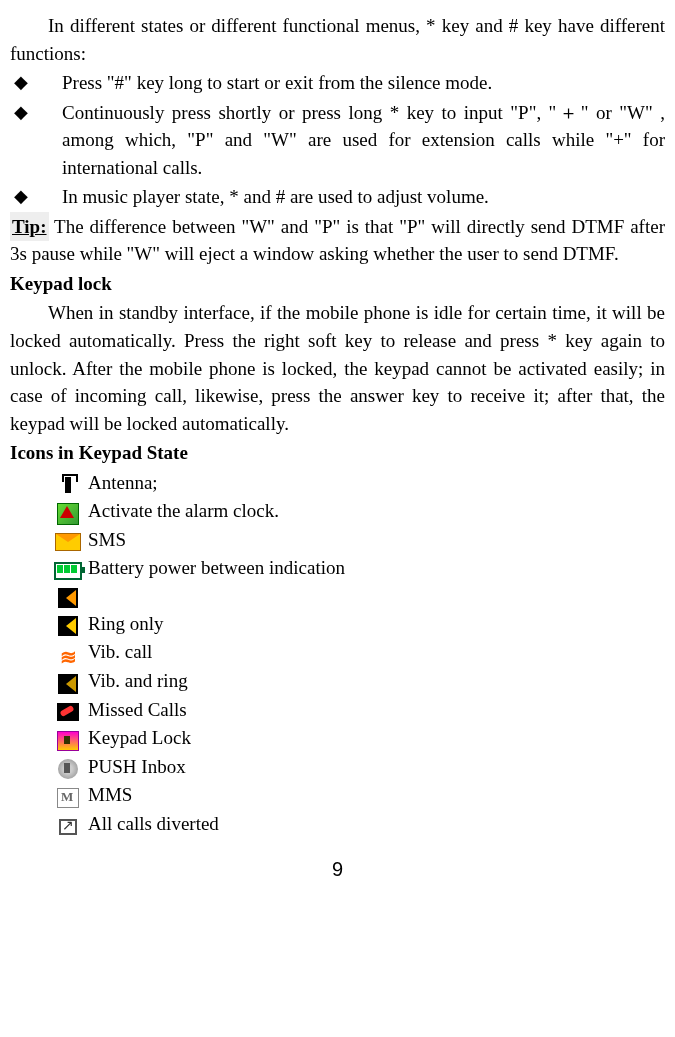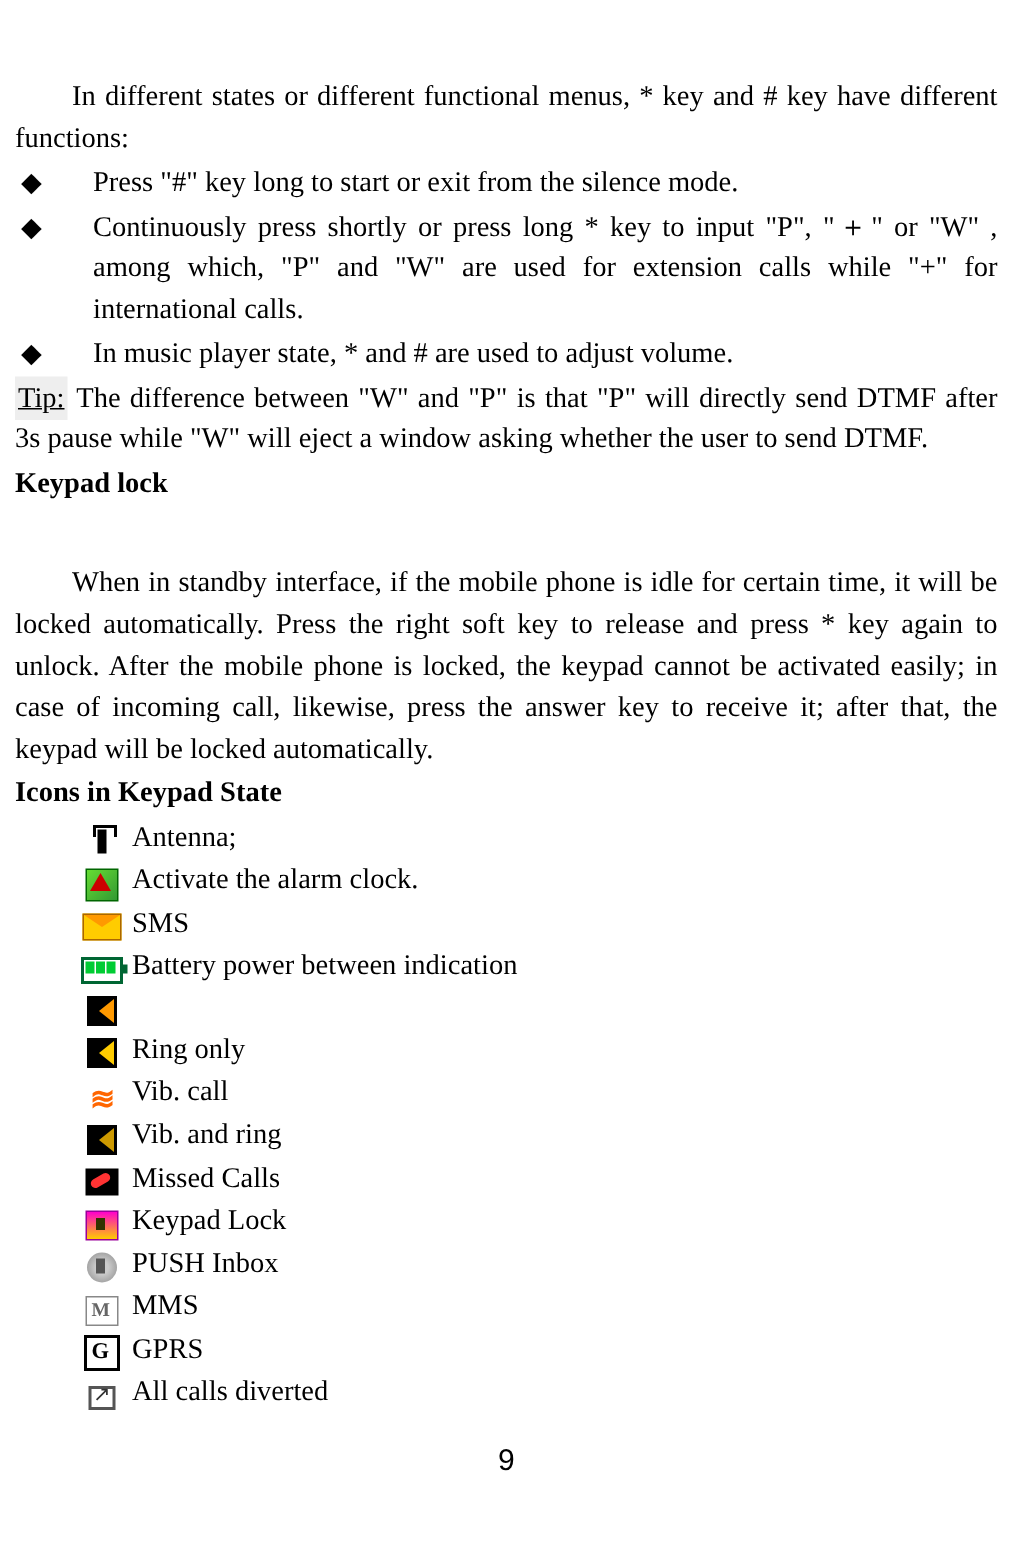--- a/index.html
+++ b/index.html
@@ -9,21 +9,21 @@
     font-size: 19px;
     line-height: 1.45;
     color: #000;
     width: 675px;
     box-sizing: border-box;
   }
   .para {
     text-align: justify;
     margin: 0 0 2px 0;
   }
-  .indent { text-indent: 2em; margin-top: 39px; }
+  .indent { text-indent: 2em; }
   .bullet-list {
     margin: 2px 0 2px 0;
     padding: 0;
     list-style: none;
   }
   .bullet-list li {
     display: flex;
     align-items: flex-start;
     margin-bottom: 2px;
   }
@@ -34,21 +34,21 @@
     padding-left: 4px;
     font-size: 18px;
   }
   .bullet-list li .text {
     flex: 1;
     text-align: justify;
   }
   .tip-line { text-align: justify; margin: 0 0 2px 0; }
   .tip-label {
     text-decoration: underline;
-    font-weight: normal;
+    font-weight: bold;
     background: #eee;
     padding: 4px 2px;
   }
   .heading { font-weight: bold; margin: 2px 0 2px 0; }
   .icon-list {
     margin: 2px 0 0 44px;
     padding: 0;
     list-style: none;
   }
   .icon-list li {
@@ -202,25 +202,19 @@
     <span class="icon-label"> PUSH Inbox</span>
   </li>
   <li>
     <span class="icon-box">
         <span class="ic-mms"></span>
       </span>
     <span class="icon-label"> MMS</span>
   </li>
   <li>
     <span class="icon-box">
-        <span class="ic-gprs"></span>
-      </span>
-    <span class="icon-label"> GPRS</span>
-  </li>
-  <li>
-    <span class="icon-box">
         <span class="ic-divert"></span>
       </span>
     <span class="icon-label"> All calls diverted</span>
   </li>
 </ul>
 
 <div class="page-num">9</div>
 
 </body></html>

